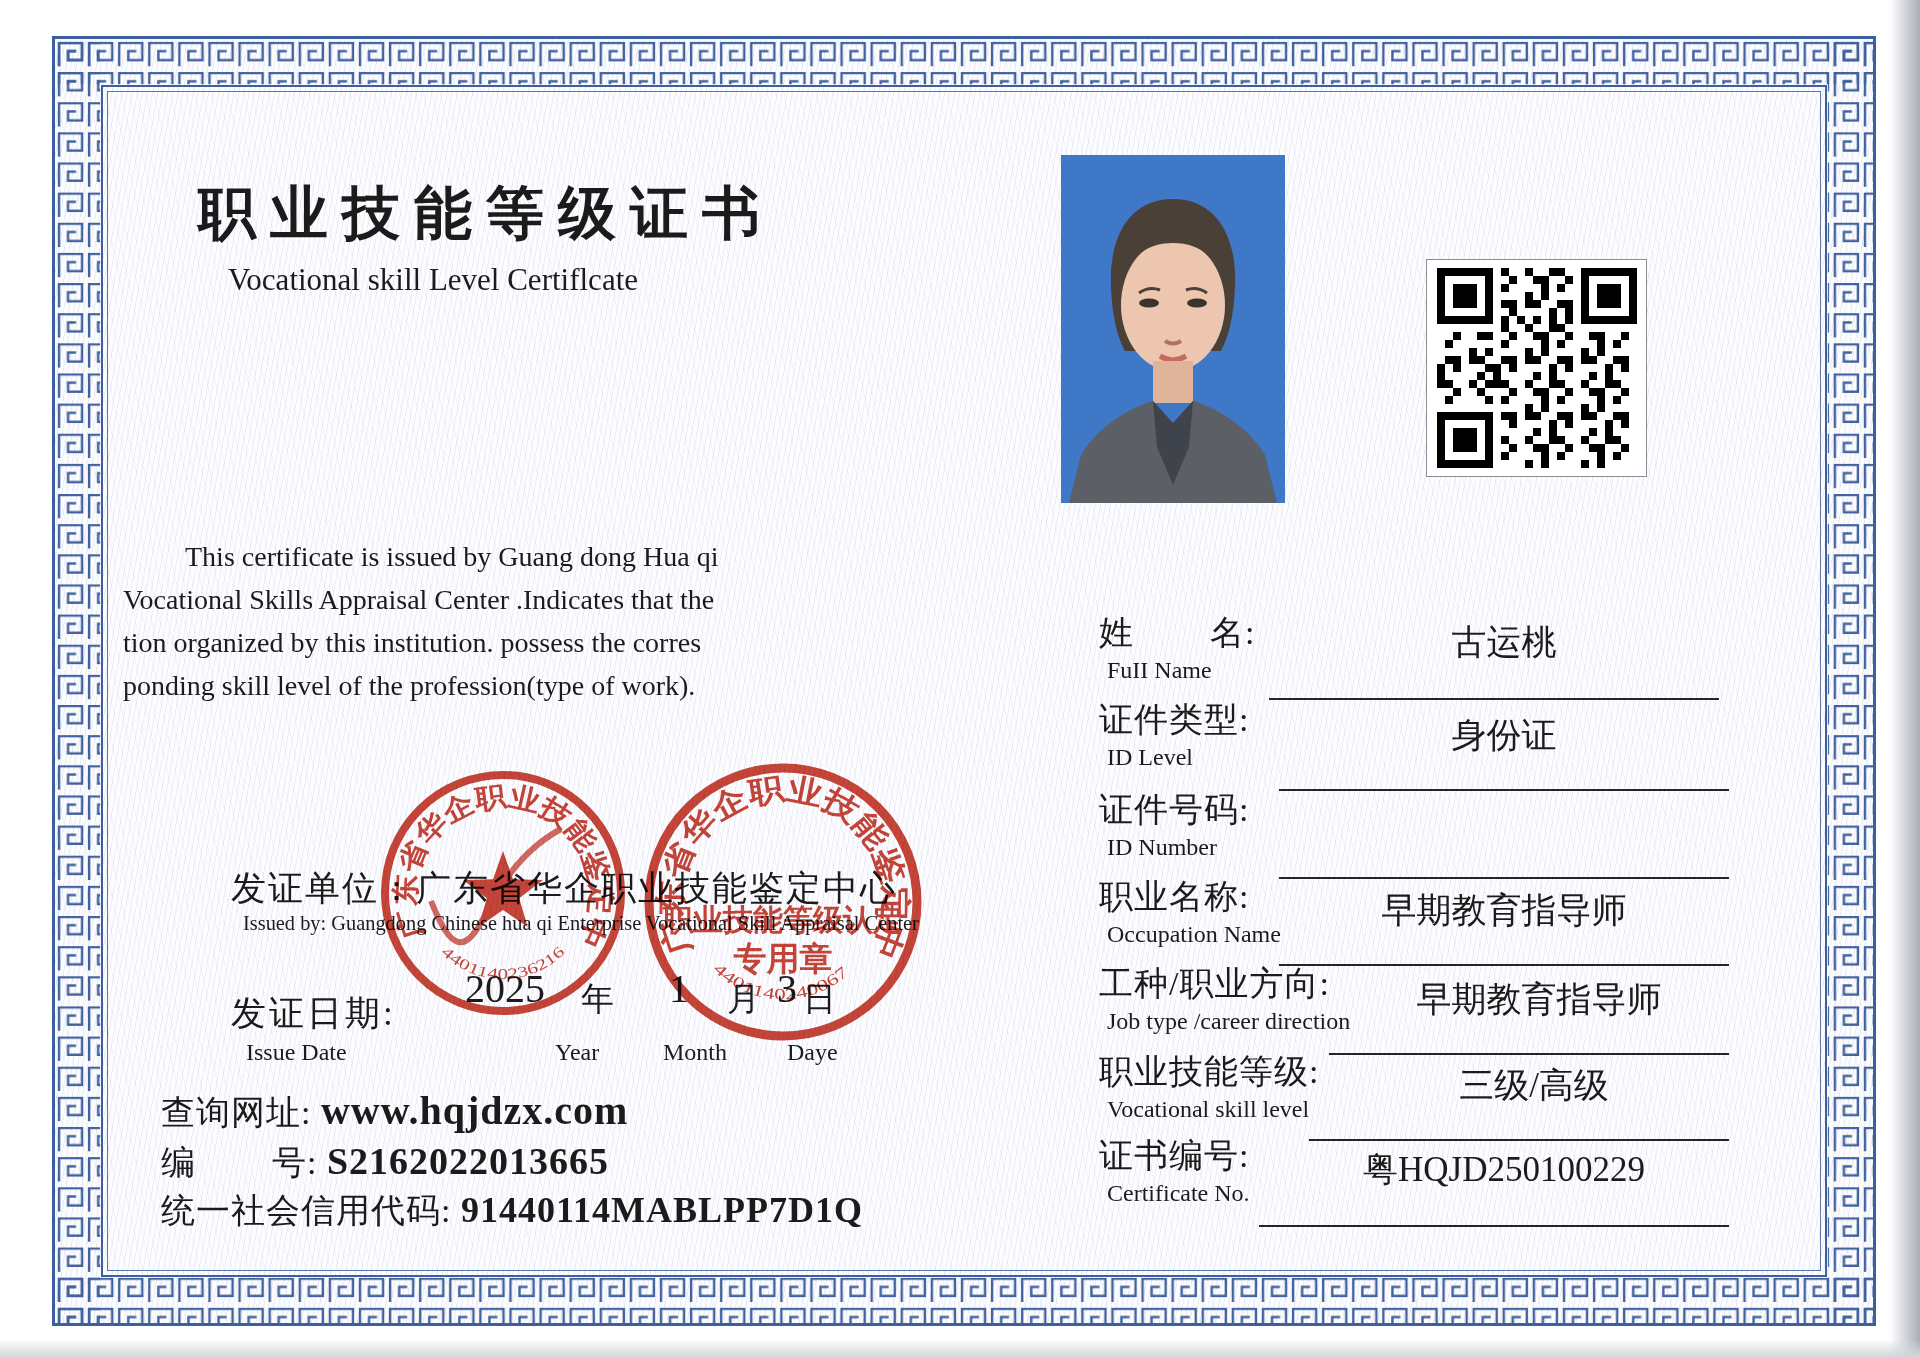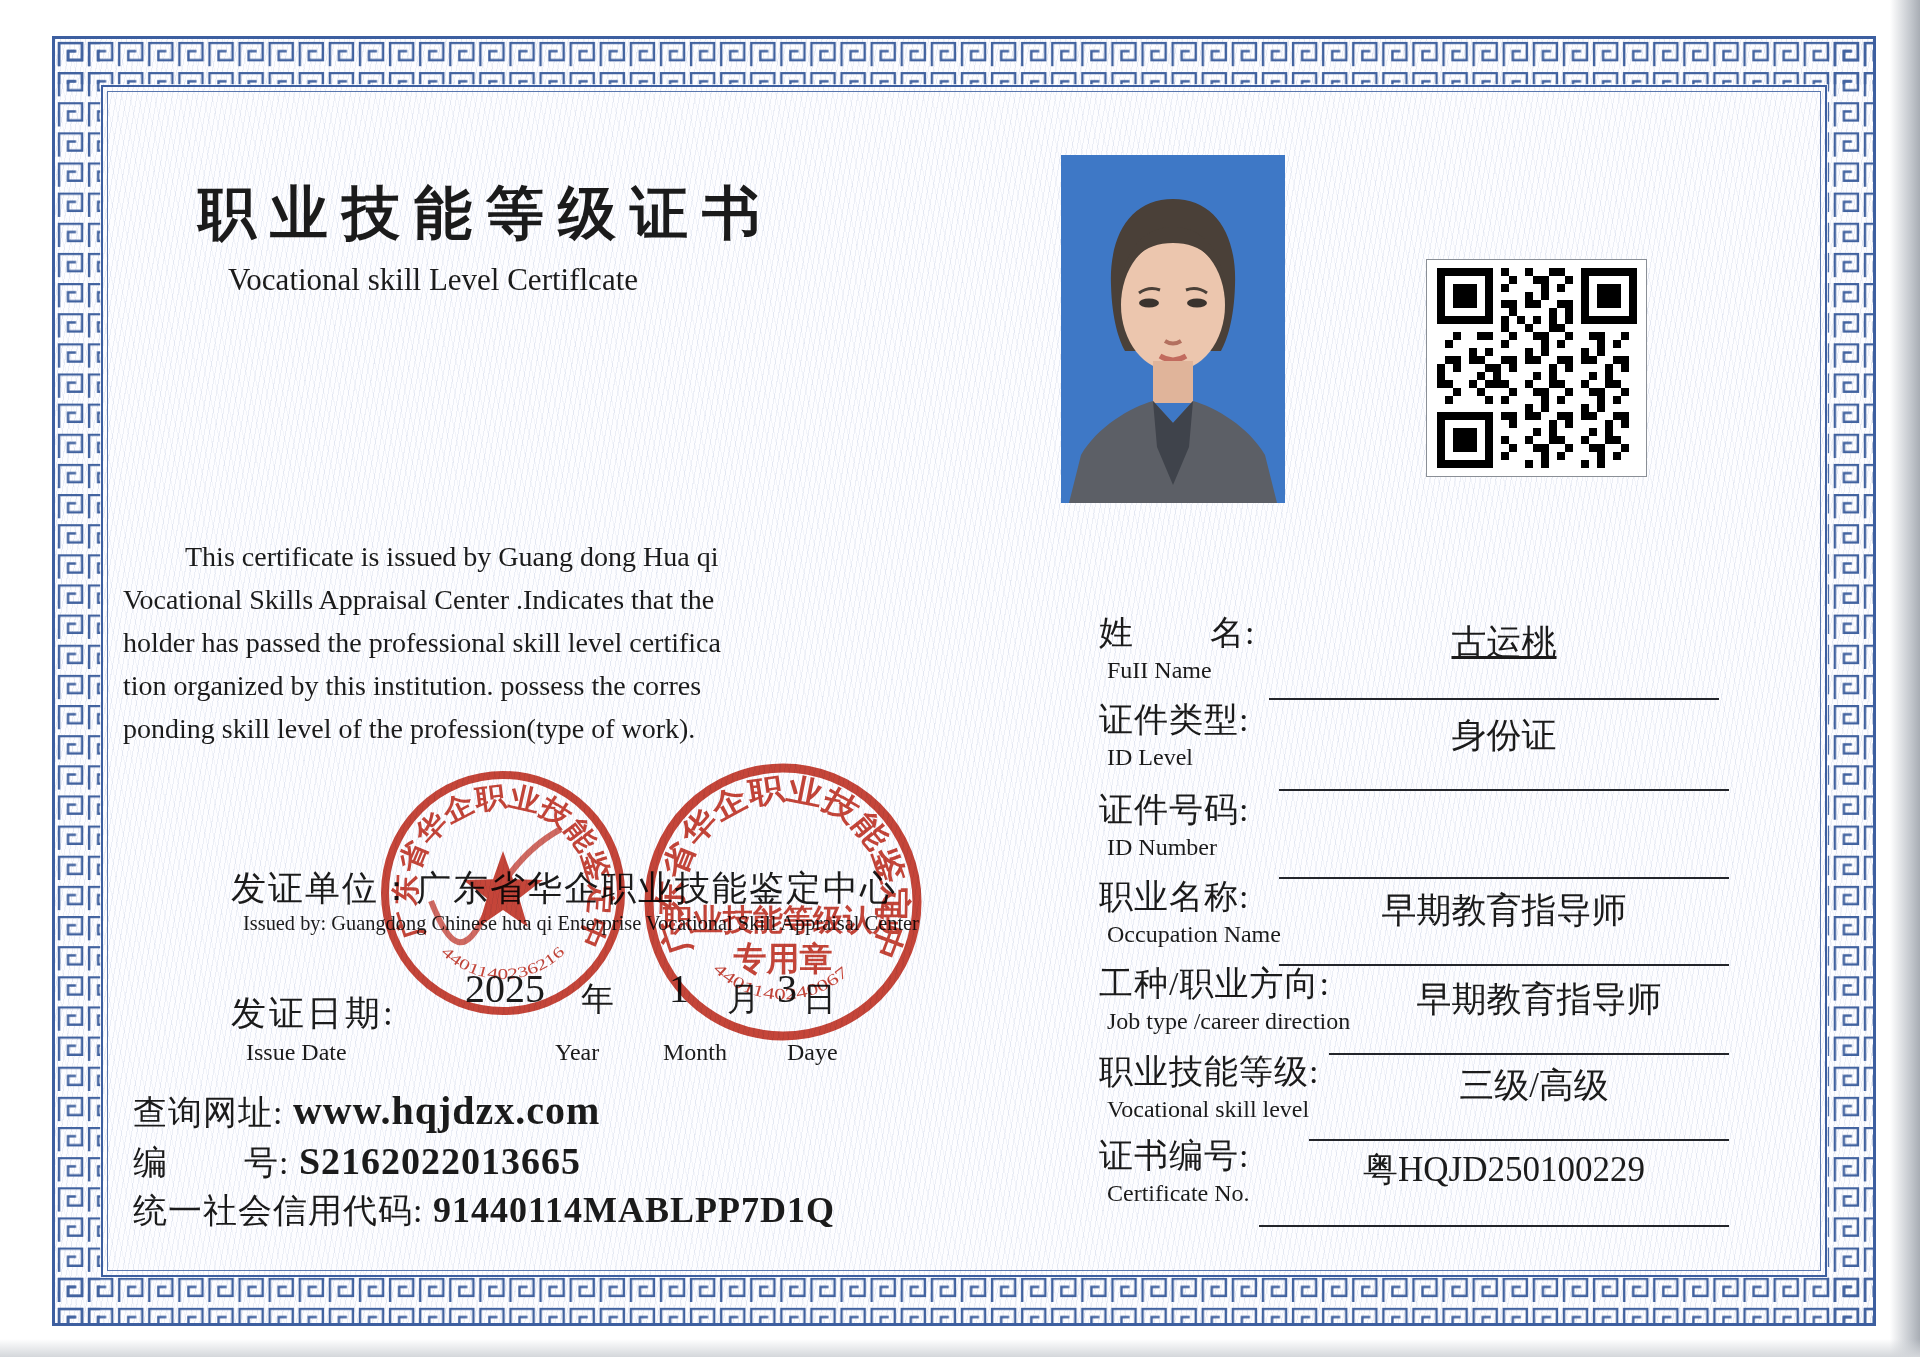--- a/index.html
+++ b/index.html
@@ -38,21 +38,21 @@
   .d-year{left:362px;top:878px;font-size:40px;}
   .u-year{left:478px;top:890px;font-size:33px;}
   .d-month{left:566px;top:878px;font-size:40px;}
   .u-month{left:624px;top:890px;font-size:33px;}
   .d-day{left:674px;top:878px;font-size:40px;}
   .u-day{left:700px;top:890px;font-size:33px;}
   .s-year{left:452px;top:952px;font-size:24px;}
   .s-month{left:560px;top:952px;font-size:24px;}
   .s-day{left:684px;top:952px;font-size:24px;}
   .foot-row{left:30px;white-space:pre;font-size:34px;}
-  .foot-label{letter-spacing:1px;}
+  .foot-label{letter-spacing:1px;margin-left:28px;}
   .foot-value{font-weight:bold;letter-spacing:1px;}
   .fv-url{font-size:40px;}
   .fv-no{font-size:38px;}
   .fv-code{font-size:36px;font-weight:bold;}
   
   .photo{left:958px;top:68px;width:224px;height:348px;}
   .qr-wrap{left:1323px;top:172px;width:219px;height:216px;border:1px solid #8a8f96;background:#fff;
       display:flex;align-items:center;justify-content:center;}
   .field-row{position:absolute;left:980px;width:650px;height:96px;margin-left:16px;}
   .f-cn{position:absolute;left:0;top:0;font-size:34px;letter-spacing:1px;white-space:pre;}
@@ -84,21 +84,20 @@
     <div class="inner">
       <div class="content">
 
         <div class="abs title-cn">职业技能等级证书</div>
         <div class="abs title-en">Vocational skill Level  Certiflcate</div>
 
 
         <div class="abs intro-en">
           <div class="l1">This certificate is issued by Guang dong Hua qi</div>
           <div>Vocational Skills Appraisal Center .Indicates that the</div>
-          <div>holder has passed the professional skill level certifica</div>
           <div>tion organized by this institution. possess the corres</div>
           <div>ponding  skill level of the profession(type of  work).</div>
         </div>
 
         <div class="abs issuer-cn">发证单位：广东省华企职业技能鉴定中心</div>
         <div class="abs issuer-en">Issued by: Guangdong Chinese hua qi Enterprise Vocational Skill Appraisal Center</div>
 
         <div class="abs date-label-cn">发证日期:</div>
         <div class="abs date-label-en">Issue Date</div>
         <div class="abs d-year num">2025</div>
@@ -301,21 +300,21 @@
               <rect x="160" y="16" width="24" height="24" fill="#000"></rect>
               <rect x="0" y="144" width="56" height="56" fill="#000"></rect>
               <rect x="8" y="152" width="40" height="40" fill="#fff"></rect>
               <rect x="16" y="160" width="24" height="24" fill="#000"></rect>
             </svg>
         </div>
 
         <div class="field-row" style="top:523px;">
           <span class="f-cn">姓        名:</span>
           <span class="f-en">FuII Name</span>
-          <span class="f-val" style="bottom:40px;text-decoration:underline;">古运桃</span>
+          <span class="f-val" style="bottom:40px;">古运桃</span>
           <span class="f-line" style="top:88px;left:170px;"></span>
         </div>
         <div class="field-row" style="top:610px;">
           <span class="f-cn">证件类型:</span>
           <span class="f-en">ID Level</span>
           <span class="f-val" style="bottom:34px;">身份证</span>
           <span class="f-line" style="top:92px;"></span>
         </div>
         <div class="field-row" style="top:700px;">
           <span class="f-cn">证件号码:</span>

